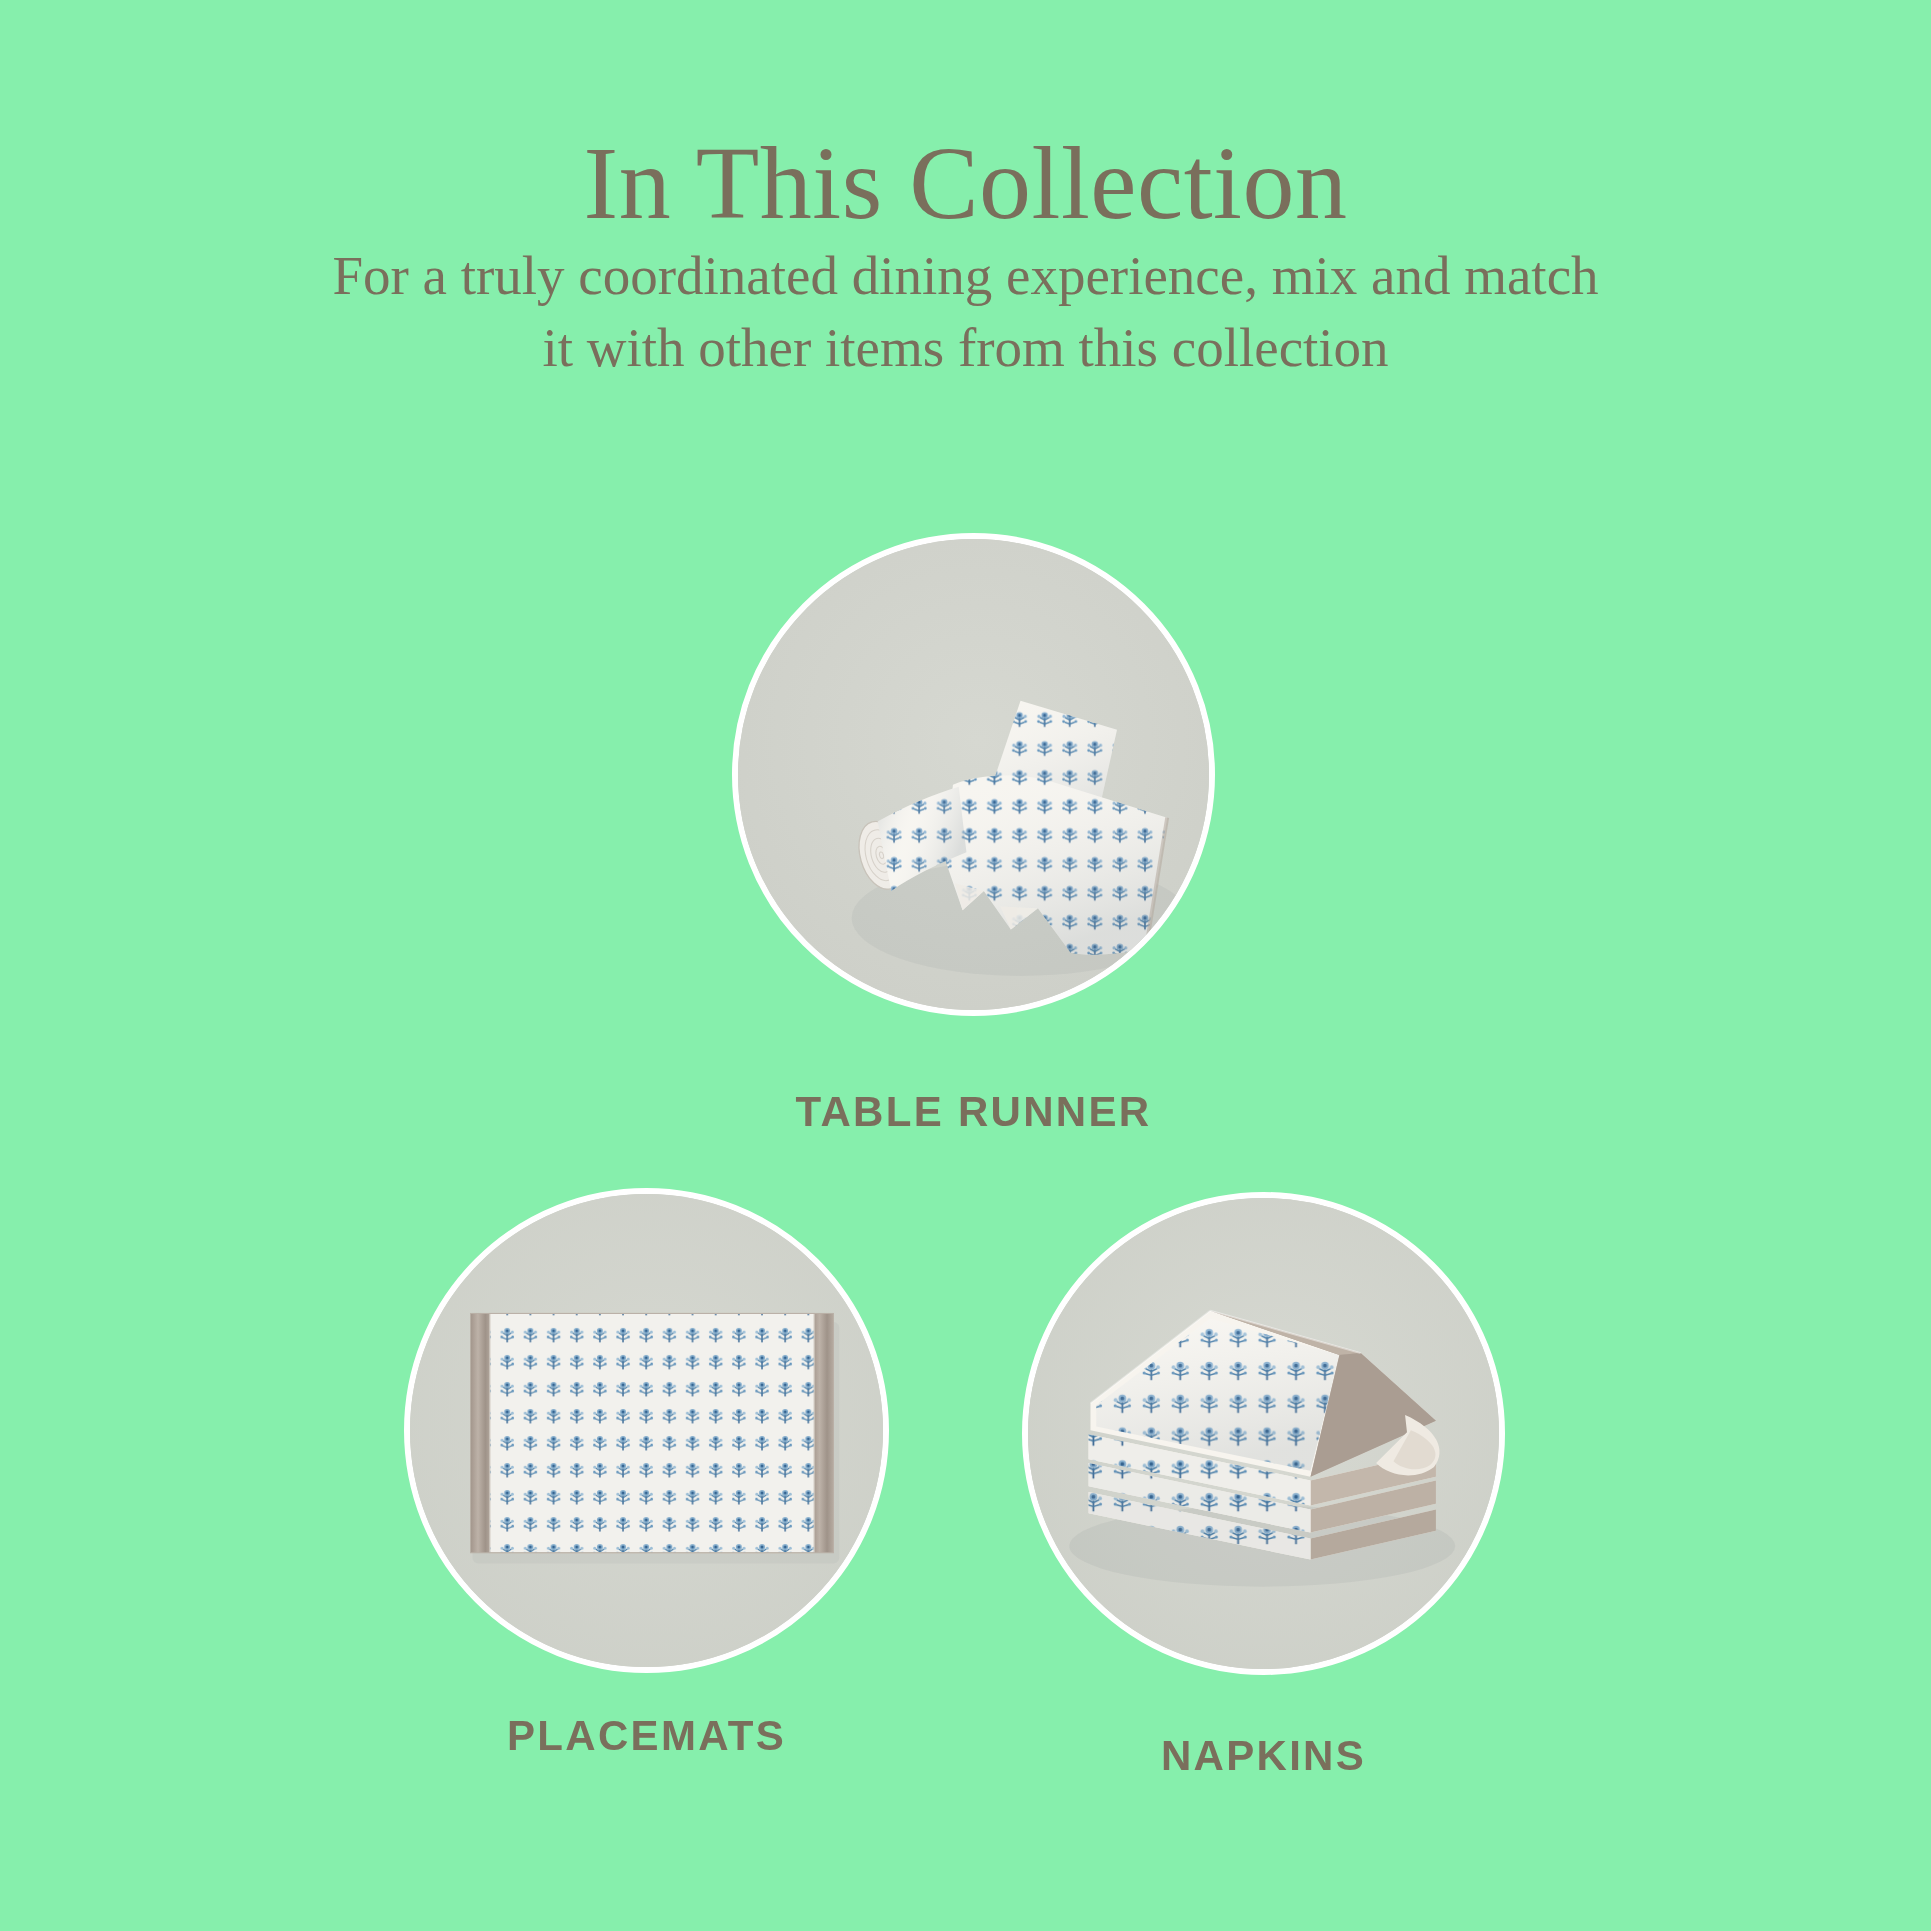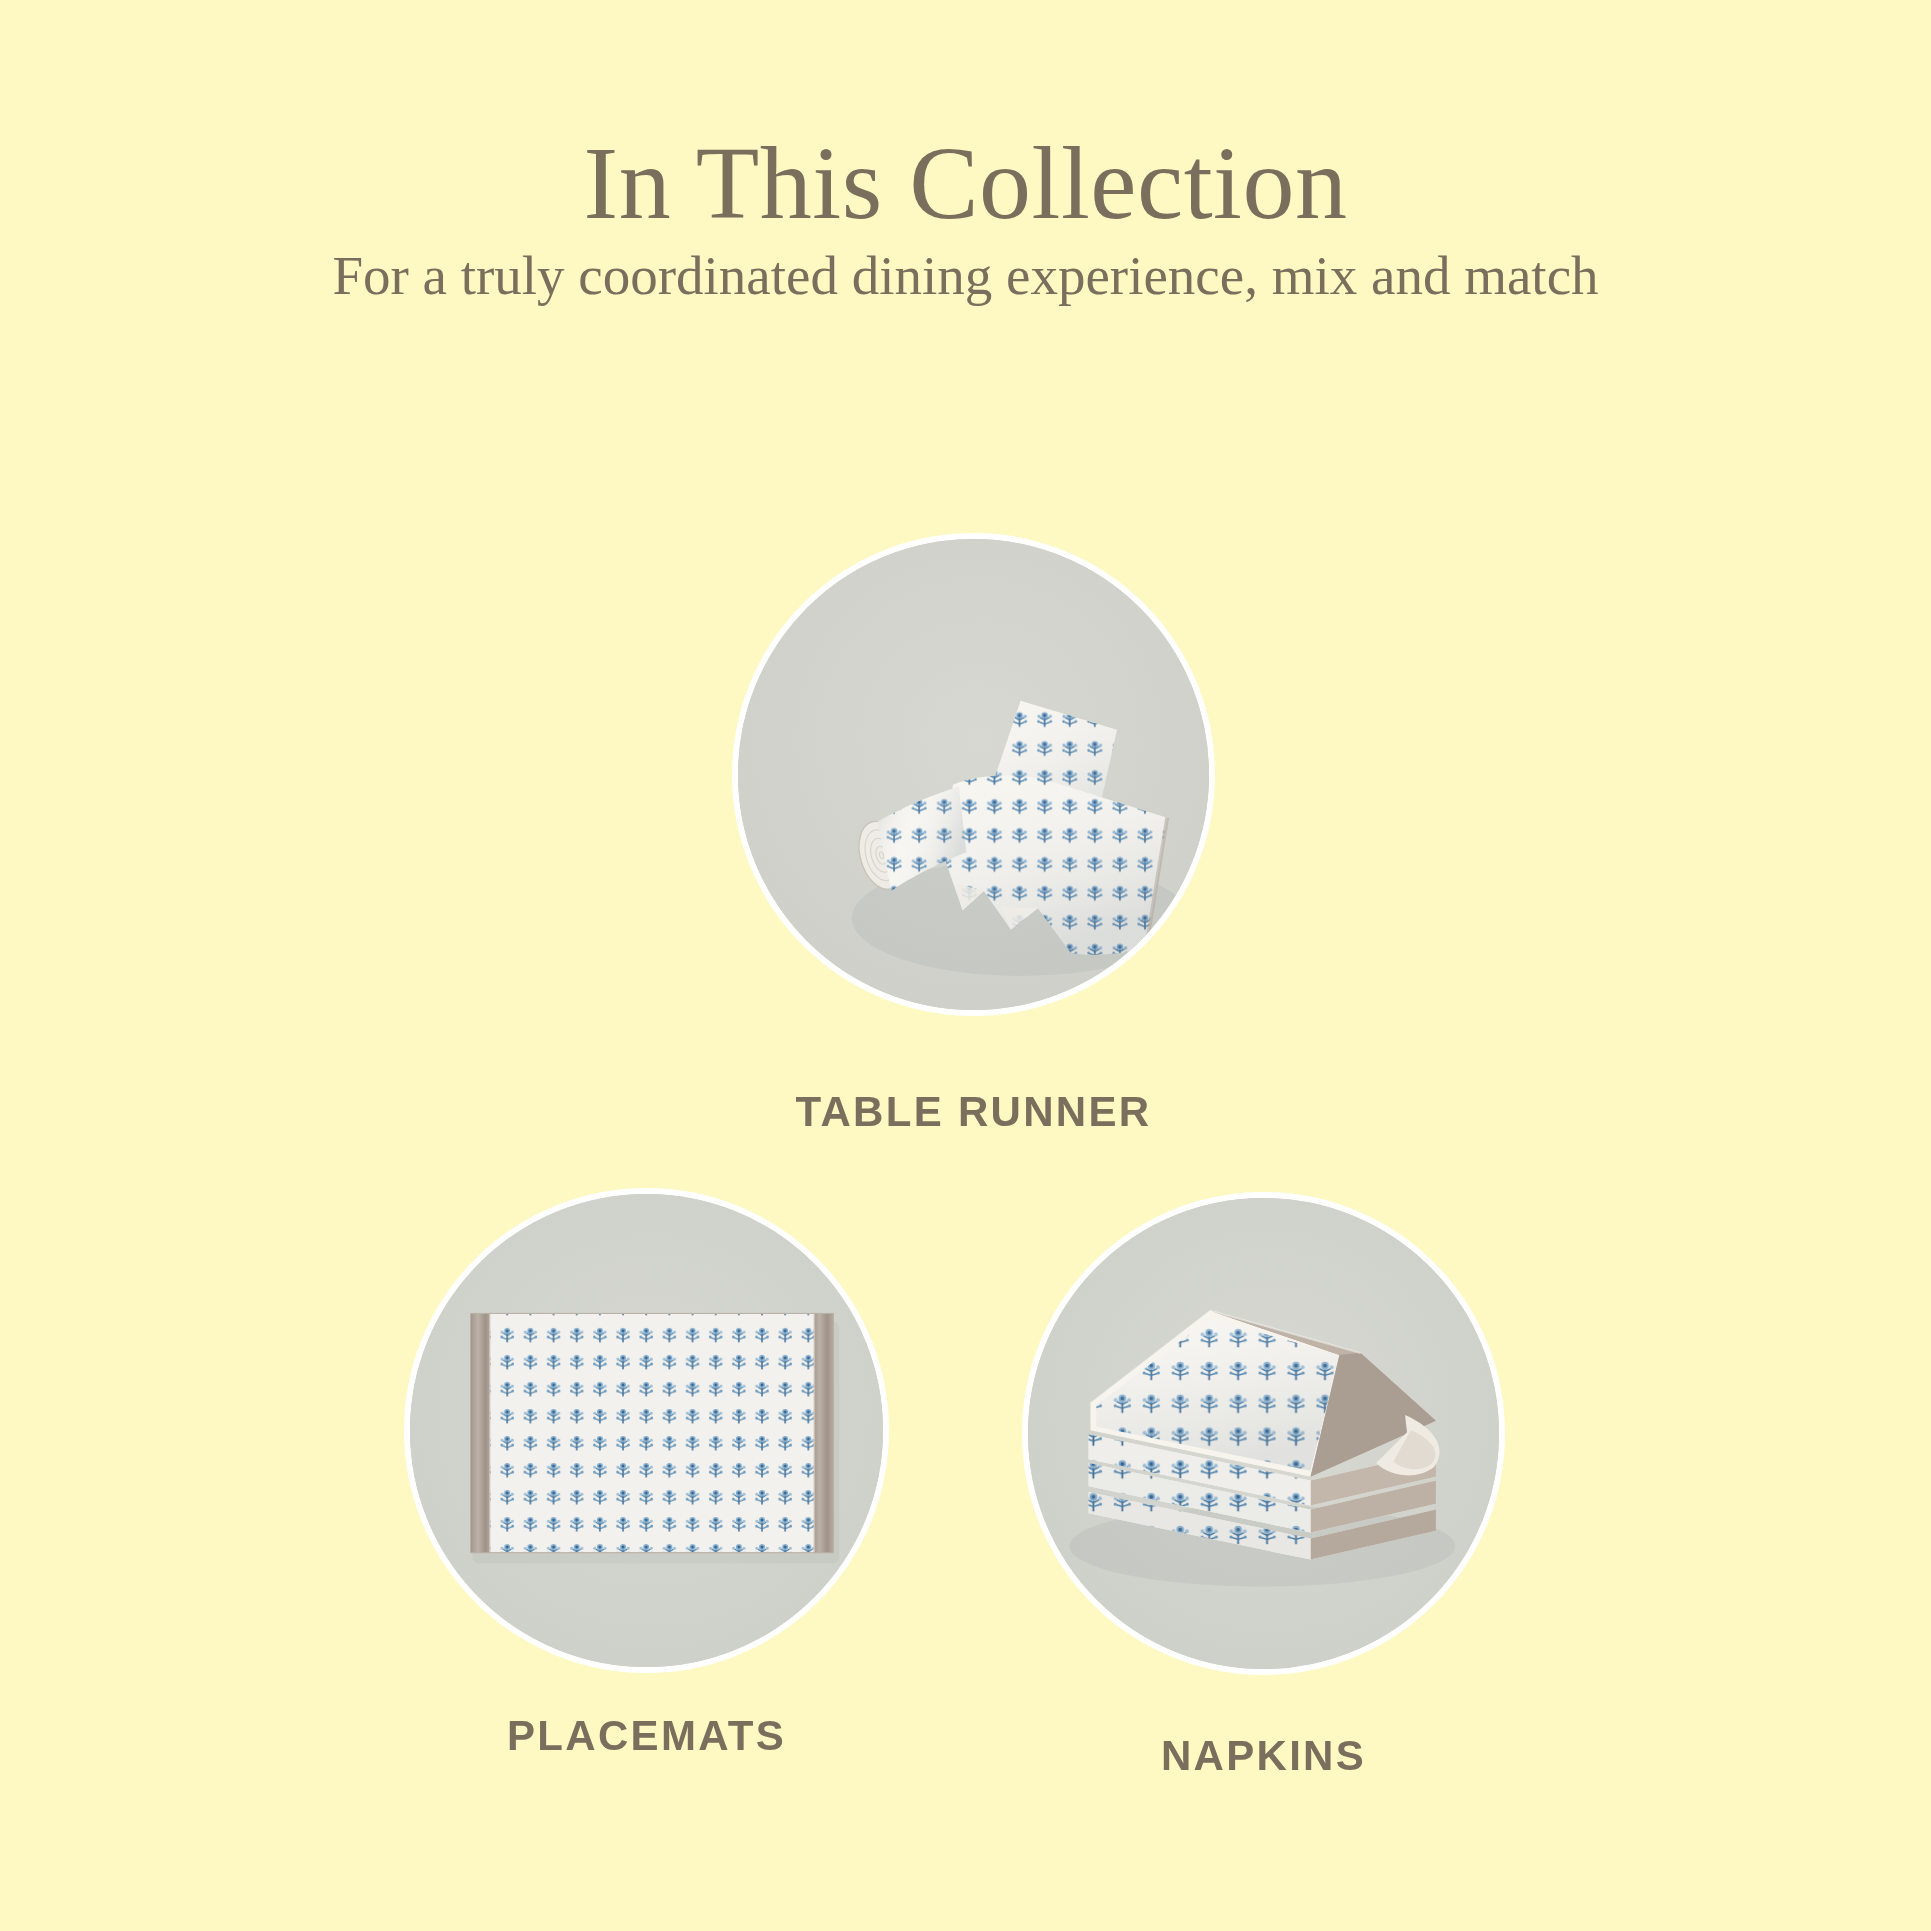--- a/index.html
+++ b/index.html
@@ -5,21 +5,21 @@
   * { margin:0; padding:0; box-sizing:border-box; }
   html, body {
     width:1931px; height:1931px;
     background:#cdcfc7;
     font-family:"Liberation Sans", sans-serif;
     overflow:hidden;
   }
   .page {
     position:relative;
     width:1931px; height:1931px;
-    background:#fef9c3;
+    background:#86efac;
   }
 
   
   .header { position:absolute; left:0; top:0; width:1931px; text-align:center; }
   .title {
     font-family:"Liberation Serif", serif;
     font-size:104px;
     font-weight:400;
     color:#7a6f5c;
     letter-spacing:0.5px;
@@ -80,20 +80,21 @@
 </style>
 </head>
 <body>
 
 <div class="page">
 
   <div class="header">
     <h1 class="title">In This Collection</h1>
     <div class="subtitle">
       <span class="ln">For a truly coordinated dining experience, mix and match</span>
+      <span class="ln">it with other items from this collection</span>
     </div>
   </div>
 
   <div class="items">
 
     <div class="item" id="item-runner">
       <div class="circle">
         <div class="photo">
           <svg width="496" height="496" viewBox="0 0 514 514">
             <defs>

